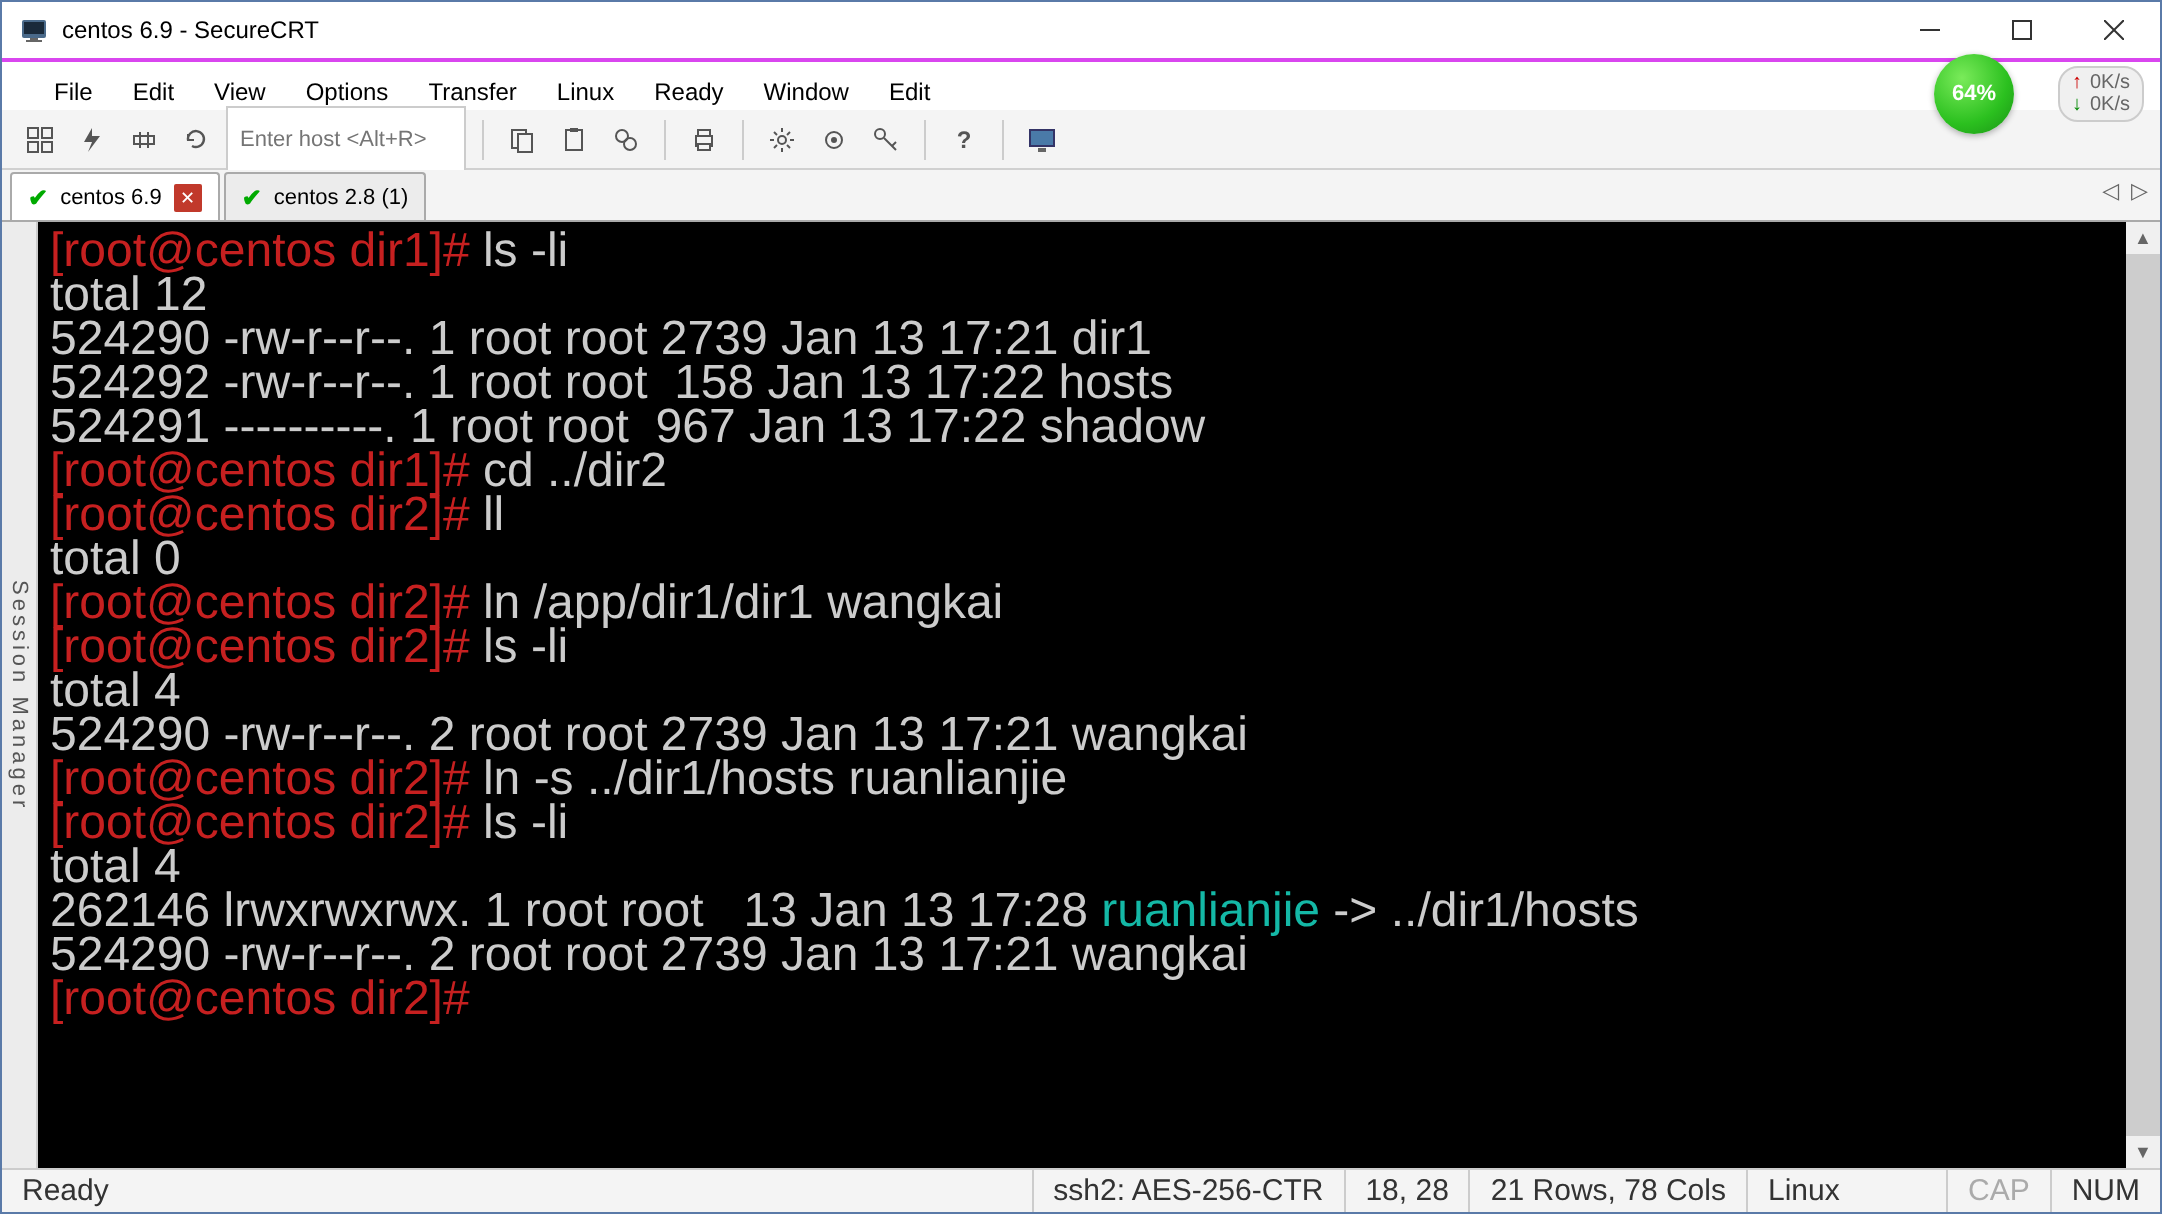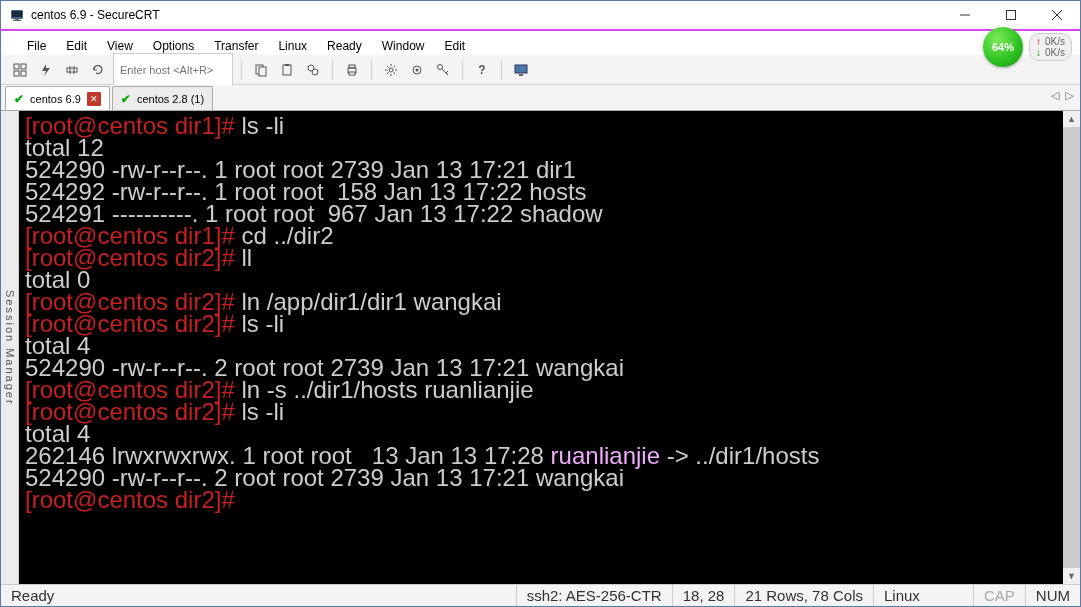--- a/index.html
+++ b/index.html
@@ -4,42 +4,42 @@
 <style>
 *{margin:0;padding:0;box-sizing:border-box;font-family:"Segoe UI",Tahoma,sans-serif}
 body{width:1081px;height:607px;background:#fff;display:flex;flex-direction:column;overflow:hidden;border:1px solid #5a7aa8}
 .titlebar{height:30px;background:#fff;display:flex;align-items:center;padding:0 0 0 8px;border-bottom:2px solid #d946ef}
 .titlebar-icon{width:16px;height:16px;display:flex;align-items:center;justify-content:center;margin-right:6px}
 .titlebar-title{font-size:12px;color:#000;flex:1}
 .win-controls{display:flex;height:100%}
 .win-btn{width:46px;height:100%;display:flex;align-items:center;justify-content:center;cursor:pointer;color:#333;font-size:11px}
 .menubar{height:24px;display:flex;align-items:flex-end;padding:0 16px;gap:0;font-size:12px;color:#000;position:relative}
 .menu-item{padding:2px 10px;cursor:pointer}
-.speed-widget{position:absolute;right:8px;top:-4px;display:flex;align-items:center;gap:6px}
+.speed-widget{position:absolute;right:8px;top:-4px;display:flex;align-items:center;gap:22px}
 .gauge{width:40px;height:40px;border-radius:50%;background:radial-gradient(circle at 35% 30%,#7aeb5a 0%,#2bc01f 60%,#1a9015 100%);display:flex;align-items:center;justify-content:center;color:#fff;font-size:11px;font-weight:bold;box-shadow:0 1px 3px rgba(0,0,0,0.3)}
 .speed-lines{font-size:10px;color:#666;display:flex;flex-direction:column;gap:0;background:#f0f0f0;border:1px solid #ccc;border-radius:10px;padding:2px 6px}
 .speed-lines div{display:flex;align-items:center;gap:4px}
 .arr-up{color:#c00}.arr-dn{color:#080}
 .toolbar{height:30px;background:#f4f4f4;display:flex;align-items:center;padding:0 8px;gap:4px;border-bottom:1px solid #d0d0d0}
 .tb-btn{width:22px;height:22px;display:flex;align-items:center;justify-content:center;cursor:pointer;color:#444;font-size:14px}
 .tb-sep{width:1px;height:20px;background:#ccc;margin:0 4px}
 .host-input{height:20px;border:1px solid #ccc;font-size:11px;color:#888;padding:16px 6px;width:120px;background:#fff}
 .tabbar{height:26px;background:#f4f4f4;display:flex;align-items:flex-end;padding:0 4px;border-bottom:1px solid #aaa;position:relative}
 .tab{height:24px;display:flex;align-items:center;padding:0 8px;border:1px solid #aaa;border-bottom:none;background:#fff;font-size:11px;margin-right:2px;gap:6px;cursor:pointer;border-radius:2px 2px 0 0}
 .tab.inactive{background:#ececec}
 .tab-check{color:#0a0;font-weight:bold;font-size:12px}
 .tab-close{width:14px;height:14px;background:#c1392b;color:#fff;display:flex;align-items:center;justify-content:center;font-size:9px;border-radius:1px}
 .tab-nav{position:absolute;right:6px;top:4px;display:flex;gap:6px;color:#666;font-size:11px}
 .tab-nav span{cursor:pointer}
 .workspace{flex:1;display:flex;background:#f4f4f4;overflow:hidden}
 .side-label{width:18px;background:#ececec;writing-mode:vertical-rl;text-orientation:mixed;font-size:11px;color:#555;display:flex;align-items:center;justify-content:center;padding:6px 0;border-right:1px solid #ccc;letter-spacing:2px}
 .terminal-wrap{flex:1;display:flex;flex-direction:column;position:relative}
 .terminal{flex:1;background:#000;color:#ccc;font-family:"Consolas","Courier New",monospace;font-size:24px;line-height:22px;padding:4px 6px;white-space:pre;overflow:hidden}
 .p-red{color:#c62020}
-.p-cyan{color:#f0abfc}
+.p-cyan{color:#14b8a6}
 .scrollbar{position:absolute;right:0;top:0;width:17px;height:100%;background:#f0f0f0;display:flex;flex-direction:column}
 .scroll-btn{height:16px;display:flex;align-items:center;justify-content:center;font-size:9px;color:#666;cursor:pointer}
 .scroll-track{flex:1;background:#f0f0f0}
 .scroll-thumb{height:100%;background:#cdcdcd}
 .statusbar{height:22px;background:#f4f4f4;border-top:1px solid #ccc;display:flex;align-items:center;font-size:15px;color:#333}
 .status-cell{padding:0 10px;border-right:1px solid #ccc;height:100%;display:flex;align-items:center}
 .status-cell.flex{flex:1}
 .status-cell.right{border-right:none}
 svg{display:block}
 </style>

